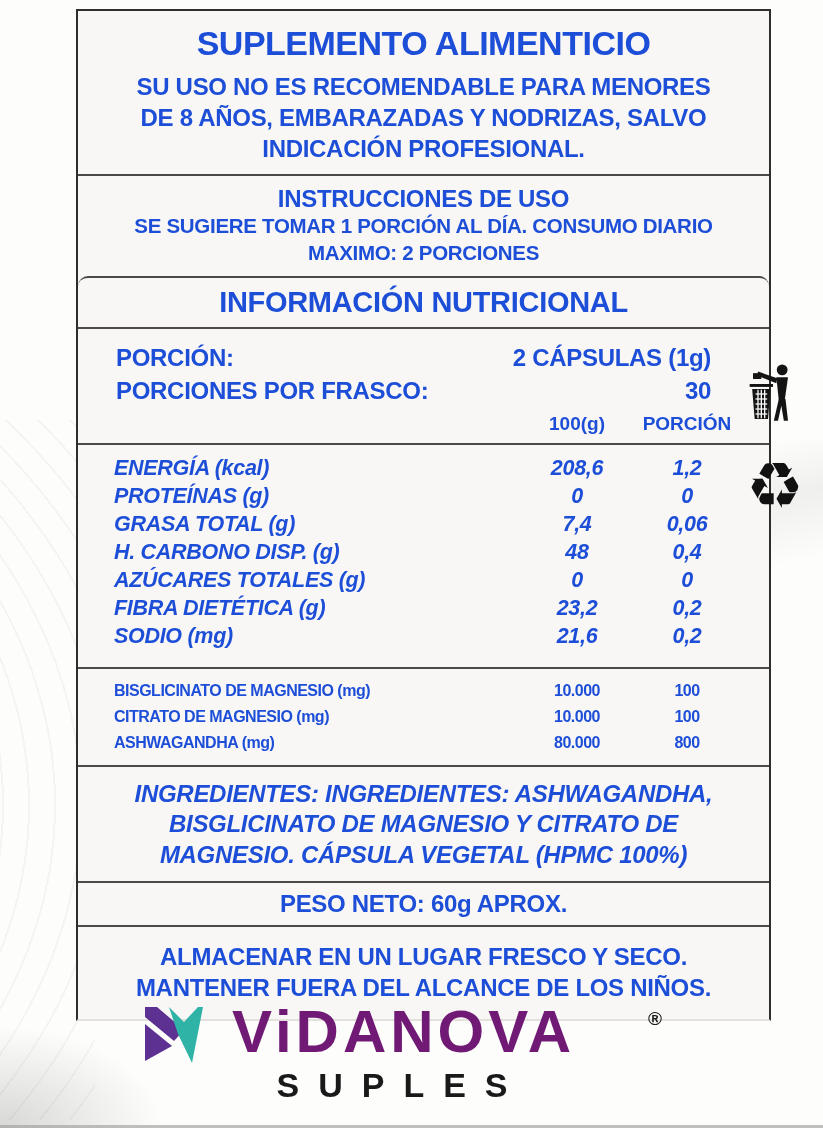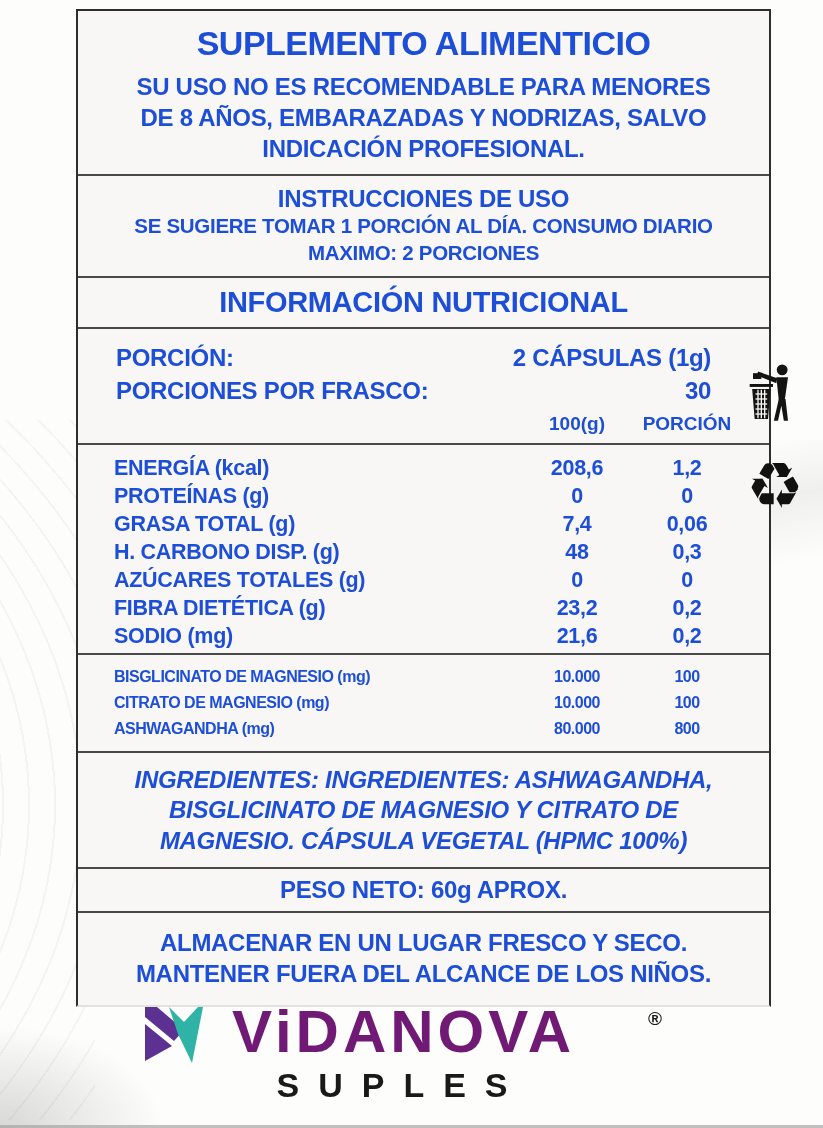--- a/index.html
+++ b/index.html
@@ -42,31 +42,31 @@
   .label-title{
     margin:0 0 10px;font-size:34px;line-height:1.12;font-weight:bold;
     letter-spacing:-0.5px;text-align:center;
   }
   .warning-line{font-size:24px;font-weight:bold;line-height:1.28;text-align:center;letter-spacing:-0.3px;}
 
   .sec-instructions{padding:9px 8px 9px;}
   .instructions-heading{margin:0;font-size:24px;font-weight:bold;text-align:center;letter-spacing:-0.3px;}
   .instructions-line{font-size:20.5px;font-weight:bold;line-height:1.3;text-align:center;letter-spacing:-0.3px;}
 
-  .sec-nutri-heading{padding:8px 8px;}
+  .sec-nutri-heading{padding:8px 8px;border-radius:10px;}
   .nutri-heading{margin:0;font-size:29px;font-weight:bold;text-align:center;letter-spacing:-0.3px;}
 
   .sec-serving{padding:12px 0 6px;}
   .srow{display:flex;justify-content:space-between;align-items:baseline;
         padding:0 58px 0 38px;font-size:24px;font-weight:bold;line-height:1.38;letter-spacing:-0.3px;}
   .colhead-row{display:grid;grid-template-columns:1fr 112px 108px;
         padding:6px 28px 2px 38px;font-size:19px;font-weight:bold;}
   .colhead{text-align:center;}
 
-  .sec-nutrients{padding:9px 0 3px;}
+  .sec-nutrients{padding:9px 0 17px;font-style:italic;}
   .nrow{display:grid;grid-template-columns:1fr 112px 108px;
         padding:0 28px 0 36px;font-size:21.5px;font-weight:bold;line-height:28px;letter-spacing:-0.3px;}
   .nval{text-align:center;}
 
   .sec-actives{padding:9px 0 9px;}
   .arow{display:grid;grid-template-columns:1fr 112px 108px;
         padding:0 28px 0 36px;font-size:16px;font-weight:bold;line-height:26px;letter-spacing:-0.5px;}
 
   .sec-ingredients{padding:12px 12px 10px;}
   .ingredients-line{font-size:24px;font-weight:bold;line-height:1.28;text-align:center;letter-spacing:-0.3px;font-style:italic;}
@@ -154,21 +154,21 @@
       <span class="nval">0</span>
     </div>
     <div class="nrow">
       <span>GRASA TOTAL (g)</span>
       <span class="nval">7,4</span>
       <span class="nval">0,06</span>
     </div>
     <div class="nrow">
       <span>H. CARBONO DISP. (g)</span>
       <span class="nval">48</span>
-      <span class="nval">0,3</span>
+      <span class="nval">0,4</span>
     </div>
     <div class="nrow">
       <span>AZÚCARES TOTALES (g)</span>
       <span class="nval">0</span>
       <span class="nval">0</span>
     </div>
     <div class="nrow">
       <span>FIBRA DIETÉTICA (g)</span>
       <span class="nval">23,2</span>
       <span class="nval">0,2</span>

